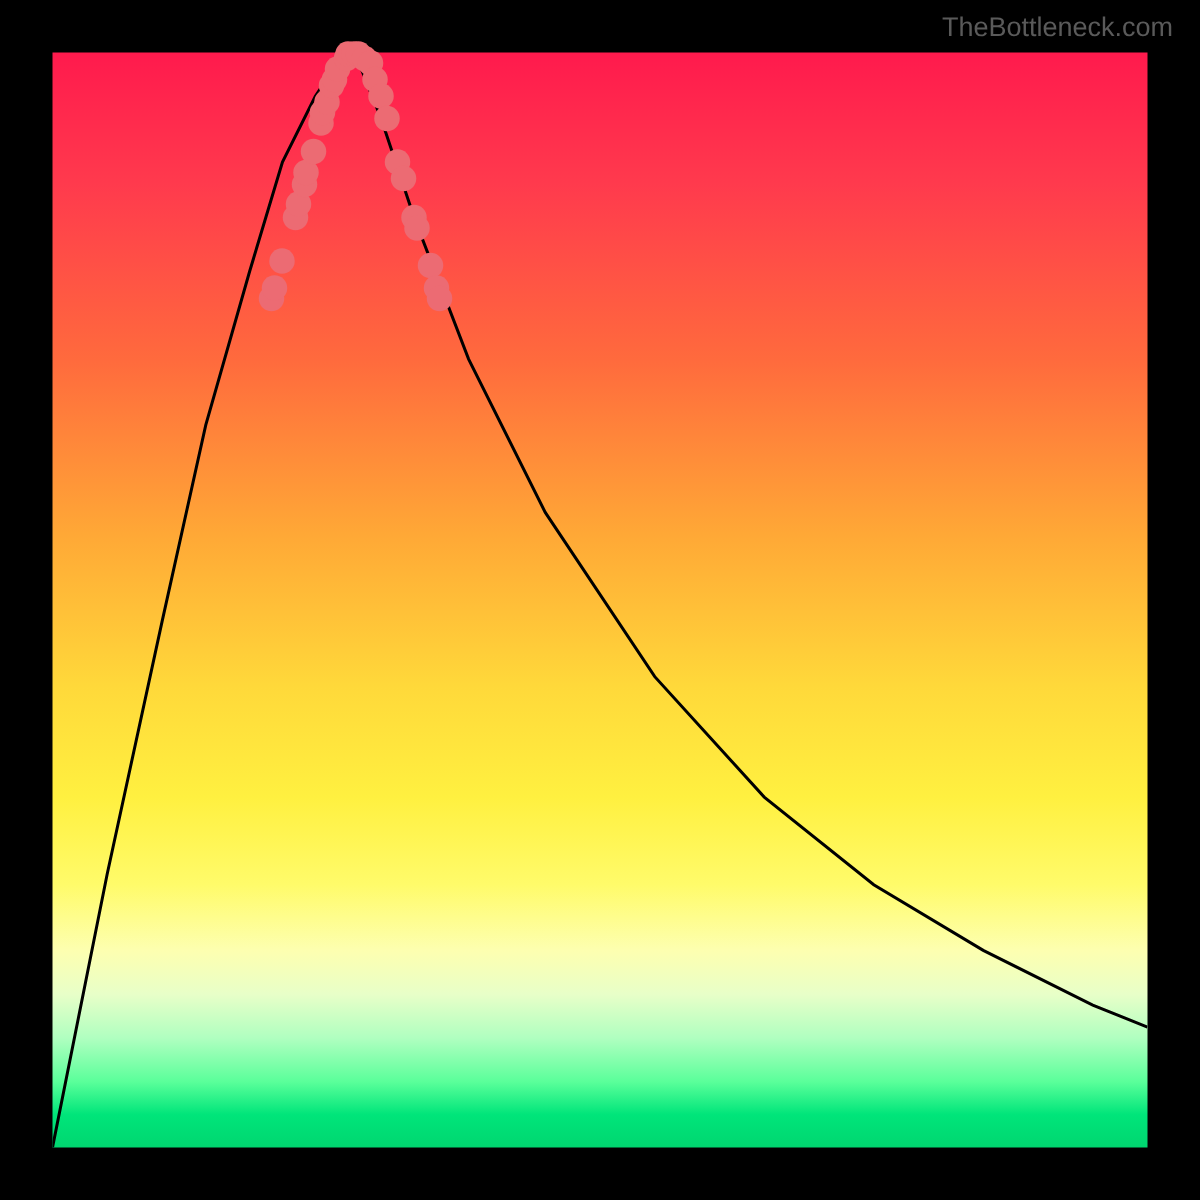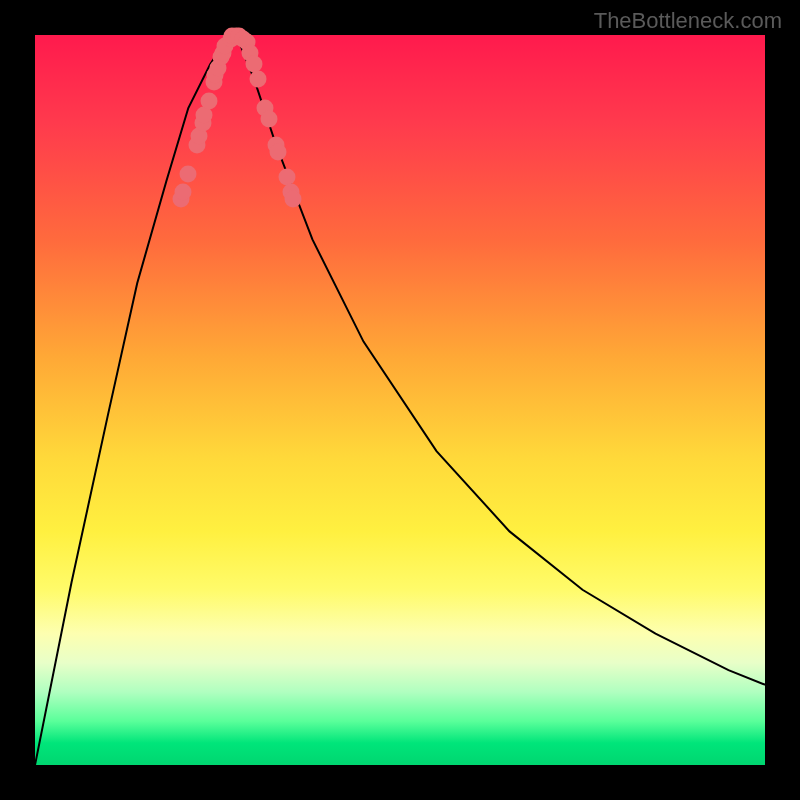--- a/index.html
+++ b/index.html
@@ -12,21 +12,21 @@
       height: 800px;
       background: #000;
       position: relative;
       overflow: hidden;
     }
     .watermark {
       position: absolute;
       top: 8px;
       right: 18px;
       font-family: Arial, sans-serif;
-      font-size: 22px;
+      font-size: 18px;
       font-weight: 500;
       color: #5a5a5a;
       z-index: 10;
     }
     .plot-area {
       position: absolute;
       top: 35px;
       left: 35px;
       width: 730px;
       height: 730px;

